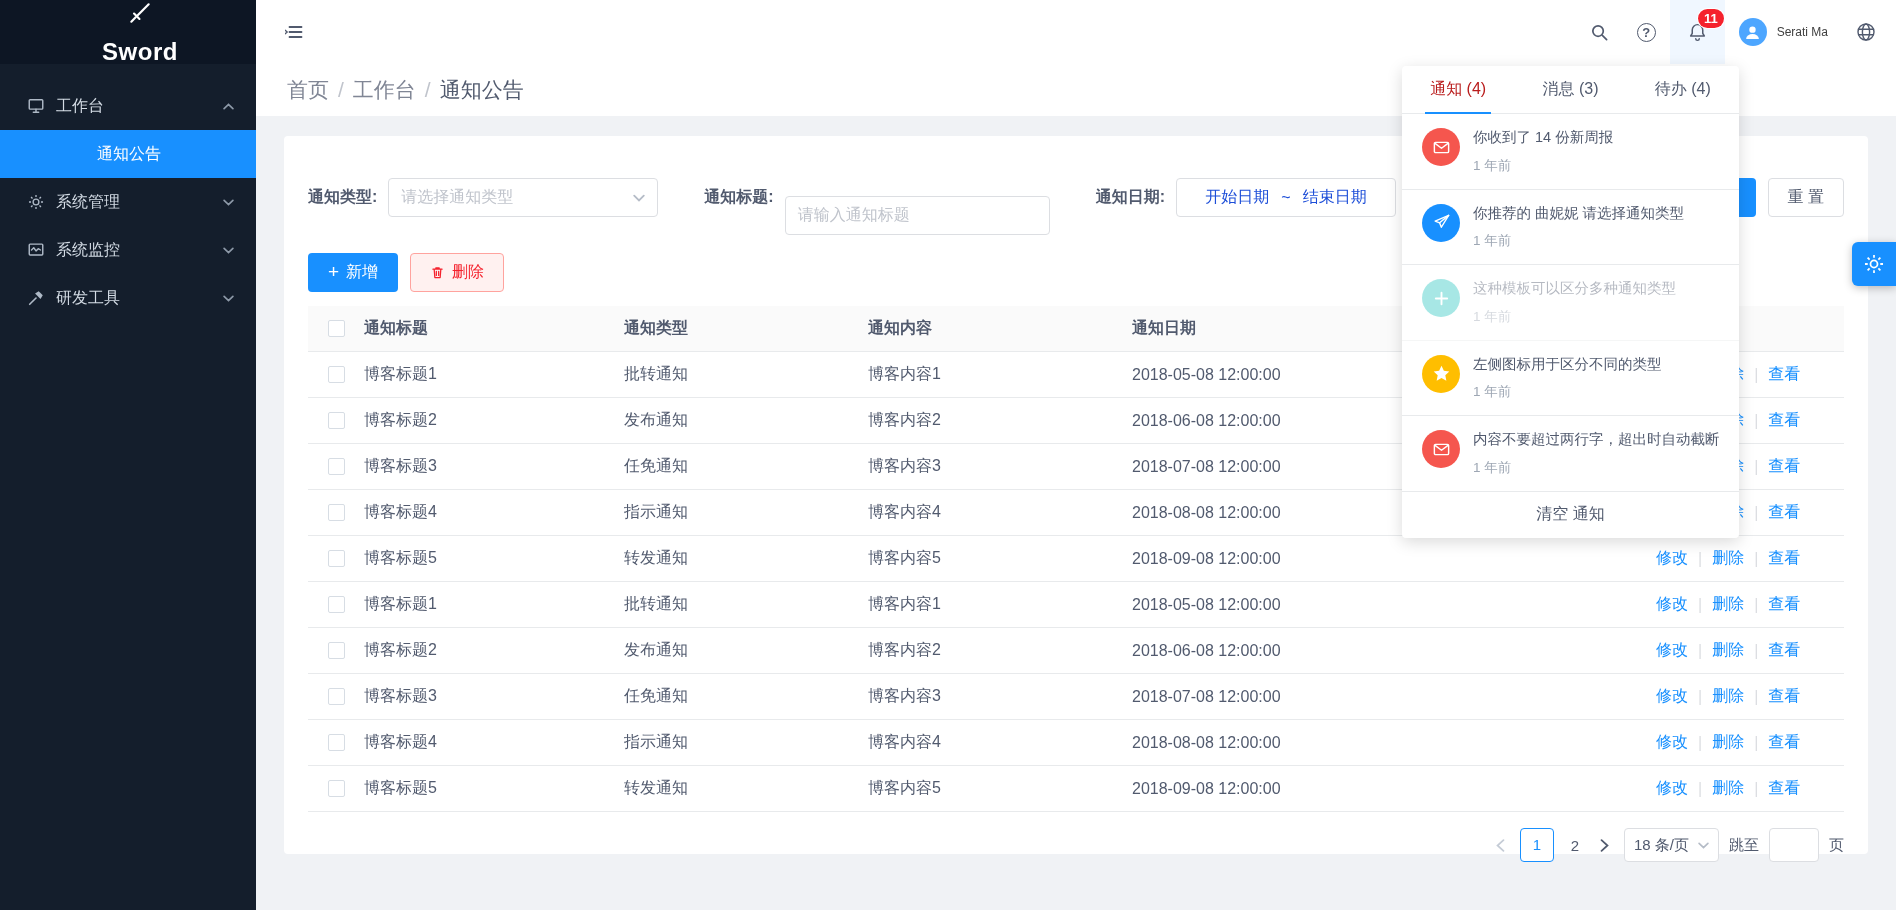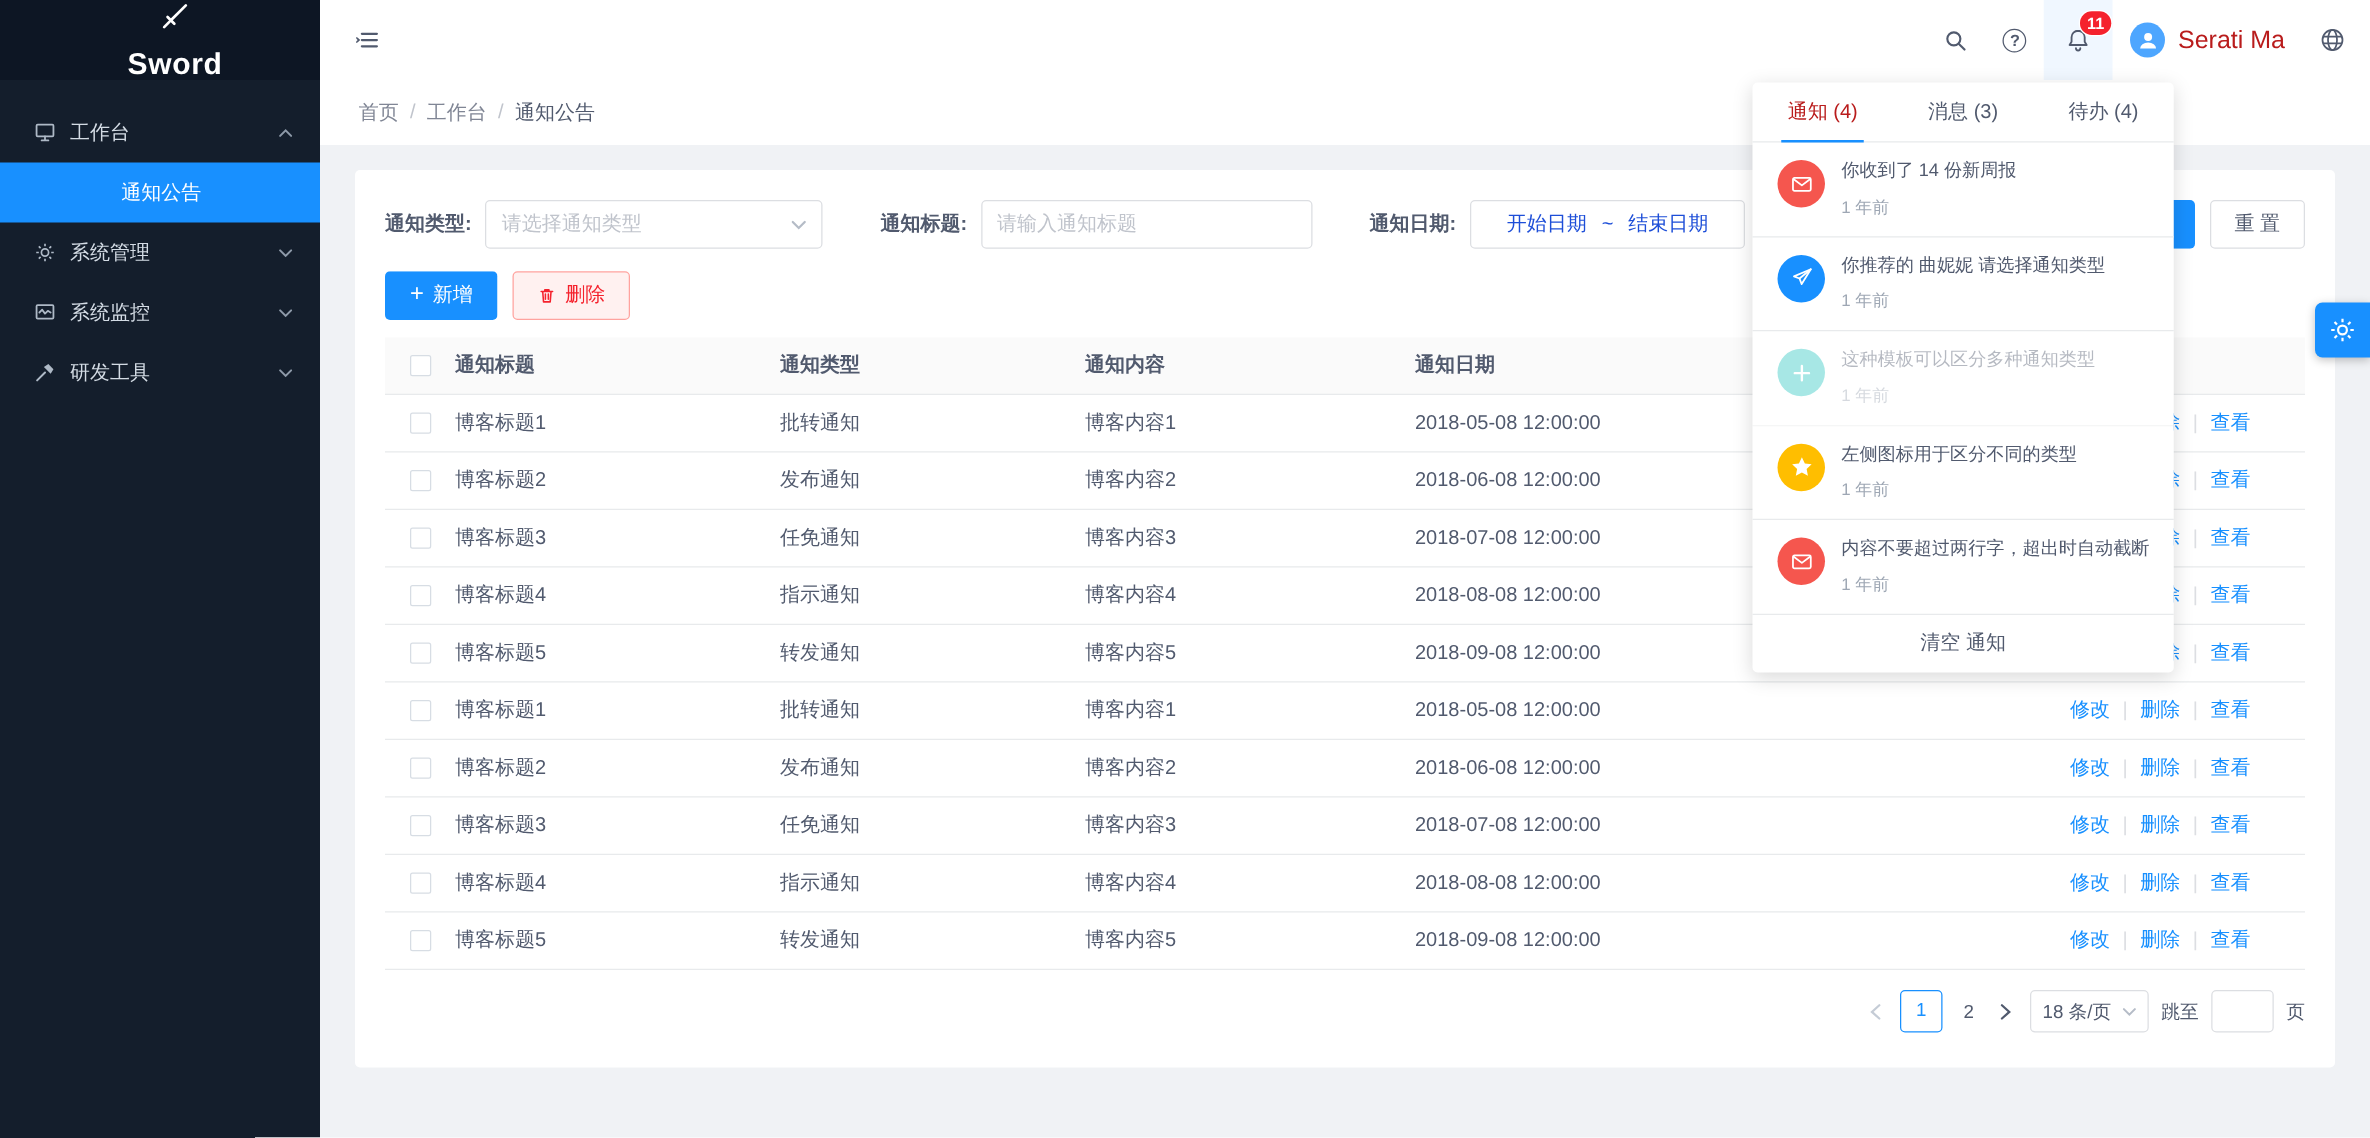--- a/index.html
+++ b/index.html
@@ -26,38 +26,38 @@
   
   .main { flex: 1; display: flex; flex-direction: column; min-width: 0; }
   .topbar { height: 64px; background: #fff; display: flex; align-items: center; padding: 0 6px 0 18px; }
   .collapse-btn { width: 42px; height: 42px; display: flex; align-items: center; justify-content: center; color: #515a6e; cursor: pointer; }
   .topbar-right { margin-left: auto; display: flex; align-items: center; height: 100%; }
   .tb-item { height: 100%; display: flex; align-items: center; padding: 0 14px; color: #515a6e; cursor: pointer; position: relative; }
   .bell-item { background: #f0f7ff; padding: 0 17px; }
   .badge { position: absolute; top: 9px; right: 1px; background: #f5222d; color: #fff; font-size: 13px; line-height: 1; padding: 3px 6px; border-radius: 10px; box-shadow: 0 0 0 1px #fff; font-weight: bold; }
   .user-item { gap: 10px; }
   .avatar { width: 28px; height: 28px; border-radius: 50%; background: #4da6ff; display: flex; align-items: center; justify-content: center; overflow: hidden; }
-  .user-name { font-size: 20px; color: #b91c1c; }
+  .user-name { font-size: 12px; color: #404040; }
   .help-circle { width: 19px; height: 19px; border: 1.7px solid #515a6e; border-radius: 50%; font-size: 13px; font-weight: bold; display: flex; align-items: center; justify-content: center; }
 
-  .breadcrumb-bar { height: 52px; background: #fff; display: flex; align-items: center; padding-left: 31px; font-size: 16px; gap: 9px; }
+  .breadcrumb-bar { height: 52px; background: #fff; display: flex; align-items: center; padding-left: 31px; font-size: 21px; gap: 9px; }
   .bc-link { color: #808695; cursor: pointer; }
   .bc-sep { color: #c0c4cc; }
   .bc-current { color: #515a6e; }
 
   .content { flex: 1; padding: 20px 28px; }
   .card { background: #fff; border-radius: 4px; padding: 24px; height: 718px; }
 
   
   .filter-row { display: flex; align-items: center; font-size: 16px; justify-content: space-between; }
   .f-group { display: flex; align-items: center; margin-right: 46px; }
   .f-label { font-weight: bold; color: #515a6e; margin-right: 11px; white-space: nowrap; }
   .select, .input, .range { height: 39px; border: 1px solid #dcdee2; border-radius: 4px; background: #fff; display: flex; align-items: center; font-size: 16px; }
   .select { width: 270px; padding: 0 12px; color: #c0c4cc; justify-content: space-between; cursor: pointer; }
-  .input { width: 265px; padding: 0 12px; color: #c0c4cc; cursor: text; }
+  .input { width: 265px; padding: 0 12px; color: #c0c4cc; cursor: text; margin-top: 36px; }
   .range { width: 220px; justify-content: center; gap: 12px; color: #1d4ed8; cursor: pointer; }
   .filter-buttons { margin-left: auto; display: flex; gap: 12px; }
 
   .btn { height: 39px; padding: 0 19px; border-radius: 4px; font-size: 16px; display: inline-flex; align-items: center; justify-content: center; cursor: pointer; border: 1px solid transparent; white-space: nowrap; }
   .btn-primary { background: #1890ff; color: #fff; }
   .btn-default { background: #fff; border-color: #dcdee2; color: #515a6e; }
   .btn-danger { background: #fff1f0; border-color: #ffa39e; color: #f5222d; gap: 7px; }
   .btn-add { gap: 7px; }
   .plus-glyph { font-size: 19px; line-height: 1; margin-top: -2px; }
 

